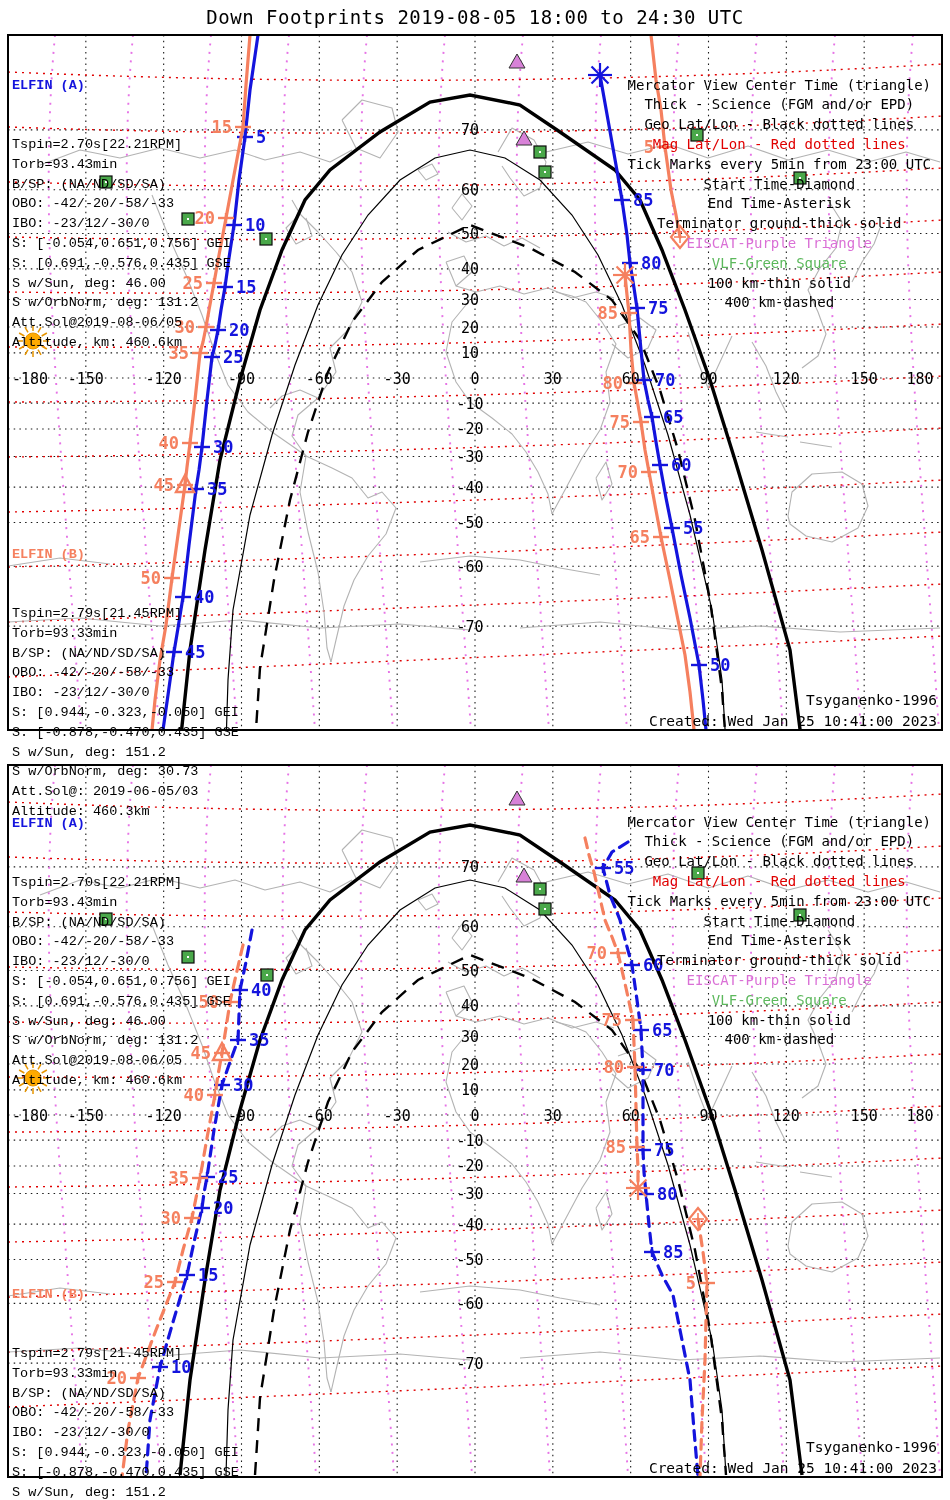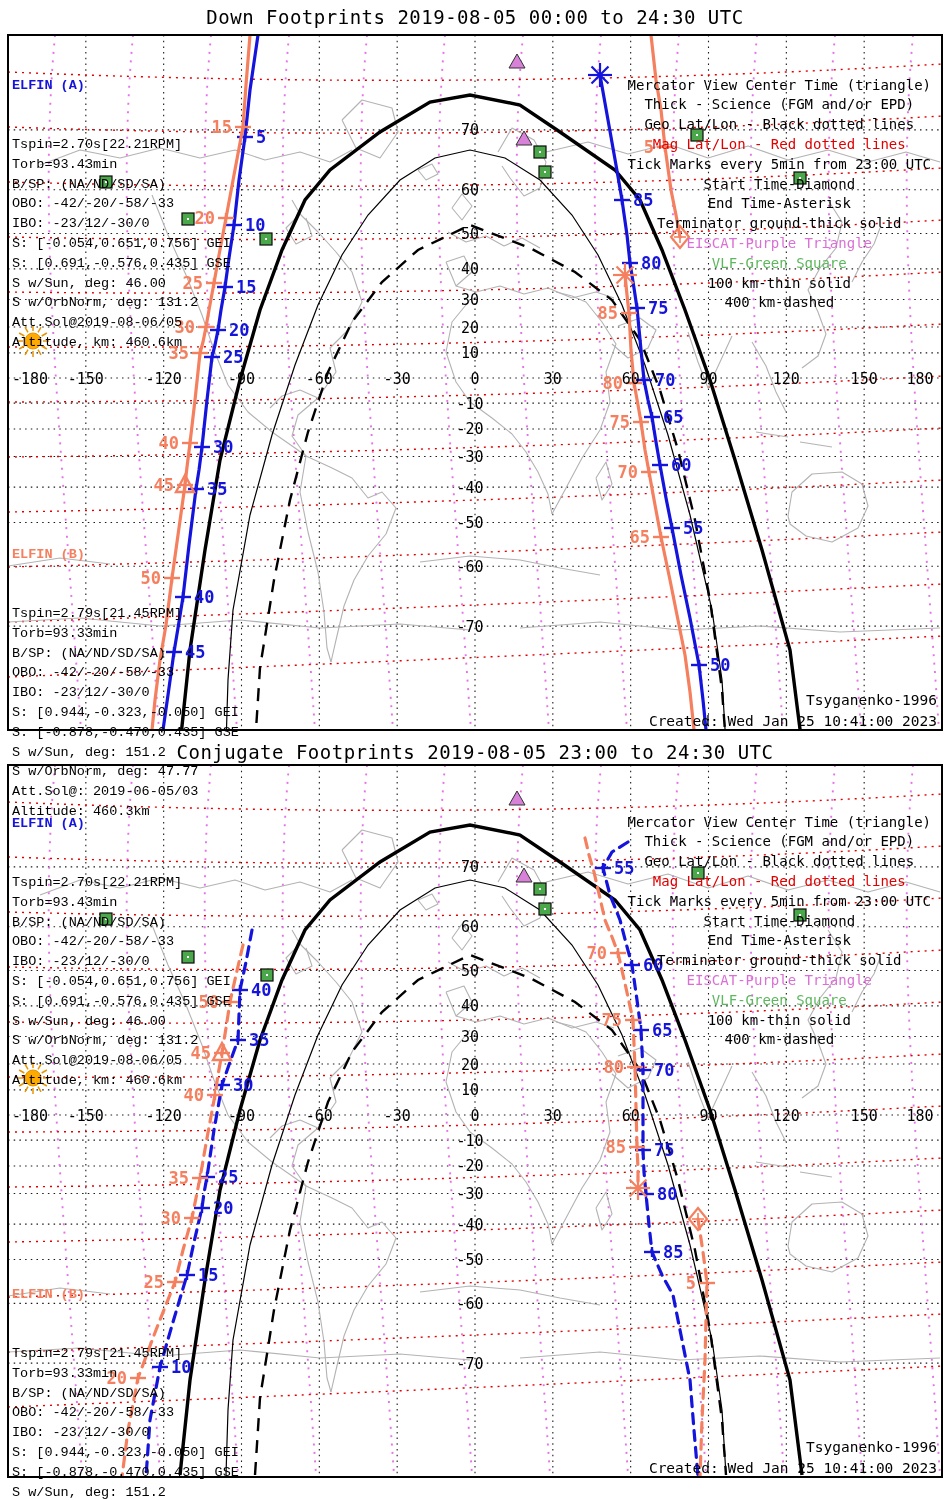--- a/index.html
+++ b/index.html
@@ -621,30 +621,29 @@
             <text x="470" y="1225.0960802455254" class="axlab" text-anchor="middle" dominant-baseline="middle">-40</text>
             <text x="470" y="1260.527695981672" class="axlab" text-anchor="middle" dominant-baseline="middle">-50</text>
             <text x="470" y="1304.3249792602487" class="axlab" text-anchor="middle" dominant-baseline="middle">-60</text>
             <text x="470" y="1364.1643682616518" class="axlab" text-anchor="middle" dominant-baseline="middle">-70</text>
           </g>
         </g>
         <rect x="8" y="765" width="934" height="712" class="pborder"></rect>
       </g>
     </svg>
 
-  <div class="ptitle" style="top:6px">Down Footprints 2019-08-05 00:00 to 24:30 UTC</div>
-  <div class="ptitle" style="top:741px">Conjugate Footprints 2019-08-05 23:00 to 24:30 UTC</div>
+  <div class="ptitle" style="top:6px">Down Footprints 2019-08-05 18:00 to 24:30 UTC</div>
 
   <div class="info" style="left:12px;top:36px">
     <div class="hdr" style="color:#1414dd">ELFIN (A)</div>
     <div><div>Tspin=2.70s[22.21RPM]</div><div>Torb=93.43min</div><div>B/SP: (NA/ND/SD/SA)</div><div>OBO: -42/-20/-58/-33</div><div>IBO: -23/12/-30/0</div><div>S: [-0.054,0.651,0.756] GEI</div><div>S: [0.691,-0.576,0.435] GSE</div><div>S w/Sun, deg: 46.00</div><div>S w/OrbNorm, deg: 131.2</div><div>Att.Sol@2019-08-06/05</div><div>Altitude, km: 460.6km</div></div>
   </div>
   <div class="info" style="left:12px;top:505px">
     <div class="hdr" style="color:#f5805f">ELFIN (B)</div>
-    <div><div>Tspin=2.79s[21.45RPM]</div><div>Torb=93.33min</div><div>B/SP: (NA/ND/SD/SA)</div><div>OBO: -42/-20/-58/-33</div><div>IBO: -23/12/-30/0</div><div>S: [0.944,-0.323,-0.050] GEI</div><div>S: [-0.878,-0.470,0.435] GSE</div><div>S w/Sun, deg: 151.2</div><div>S w/OrbNorm, deg: 47.77</div><div>Att.Sol@: 2019-06-05/03</div><div>Altitude: 460.3km</div></div>
+    <div><div>Tspin=2.79s[21.45RPM]</div><div>Torb=93.33min</div><div>B/SP: (NA/ND/SD/SA)</div><div>OBO: -42/-20/-58/-33</div><div>IBO: -23/12/-30/0</div><div>S: [0.944,-0.323,-0.050] GEI</div><div>S: [-0.878,-0.470,0.435] GSE</div><div>S w/Sun, deg: 151.2</div><div>S w/OrbNorm, deg: 30.73</div><div>Att.Sol@: 2019-06-05/03</div><div>Altitude: 460.3km</div></div>
   </div>
   <div class="legend" style="top:36px">
     <div><div style="color: rgb(0, 0, 0);">Mercator View Center Time (triangle)</div><div style="color: rgb(0, 0, 0);">Thick - Science (FGM and/or EPD)</div><div style="color: rgb(0, 0, 0);">Geo Lat/Lon - Black dotted lines</div><div style="color: rgb(224, 0, 0);">Mag Lat/Lon - Red dotted lines</div><div style="color: rgb(0, 0, 0);">Tick Marks every 5min from 23:00 UTC</div><div style="color: rgb(0, 0, 0);">Start Time-Diamond</div><div style="color: rgb(0, 0, 0);">End Time-Asterisk</div><div style="color: rgb(0, 0, 0);">Terminator ground-thick solid</div><div style="color: rgb(218, 112, 214);">EISCAT-Purple Triangle</div><div style="color: rgb(92, 184, 92);">VLF-Green Square</div><div style="color: rgb(0, 0, 0);">100 km-thin solid</div><div style="color: rgb(0, 0, 0);">400 km-dashed</div></div>
   </div>
   <div class="credit" style="top:692px">Tsyganenko-1996</div>
   <div class="credit" style="top:713px">Created: Wed Jan 25 10:41:00 2023</div>
 
   <div class="info" style="left:12px;top:774px">
     <div class="hdr" style="color:#1414dd">ELFIN (A)</div>
     <div><div>Tspin=2.70s[22.21RPM]</div><div>Torb=93.43min</div><div>B/SP: (NA/ND/SD/SA)</div><div>OBO: -42/-20/-58/-33</div><div>IBO: -23/12/-30/0</div><div>S: [-0.054,0.651,0.756] GEI</div><div>S: [0.691,-0.576,0.435] GSE</div><div>S w/Sun, deg: 46.00</div><div>S w/OrbNorm, deg: 131.2</div><div>Att.Sol@2019-08-06/05</div><div>Altitude, km: 460.6km</div></div>

